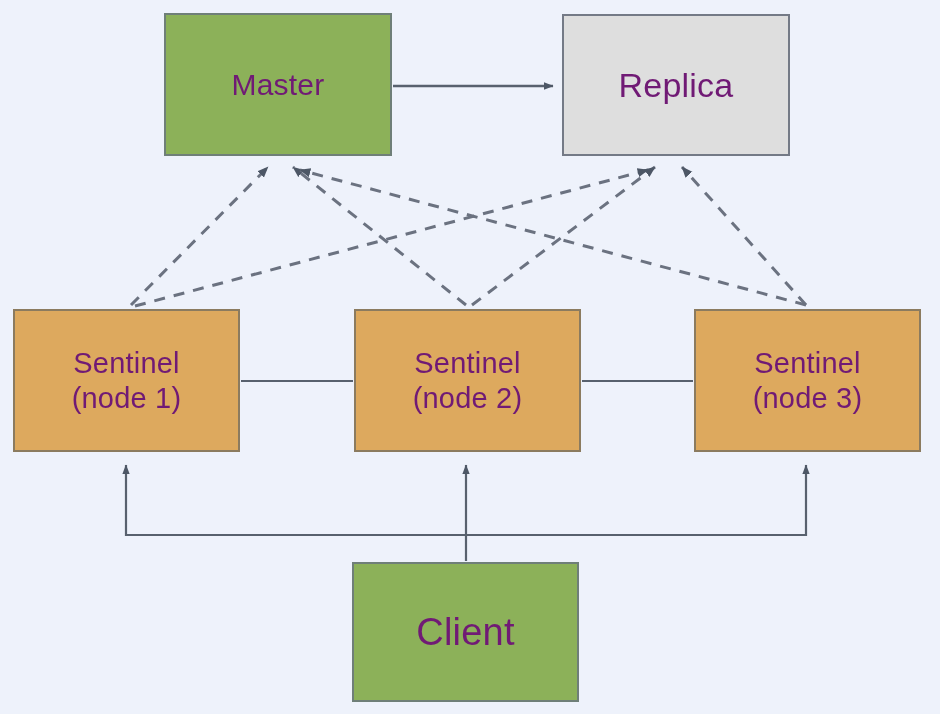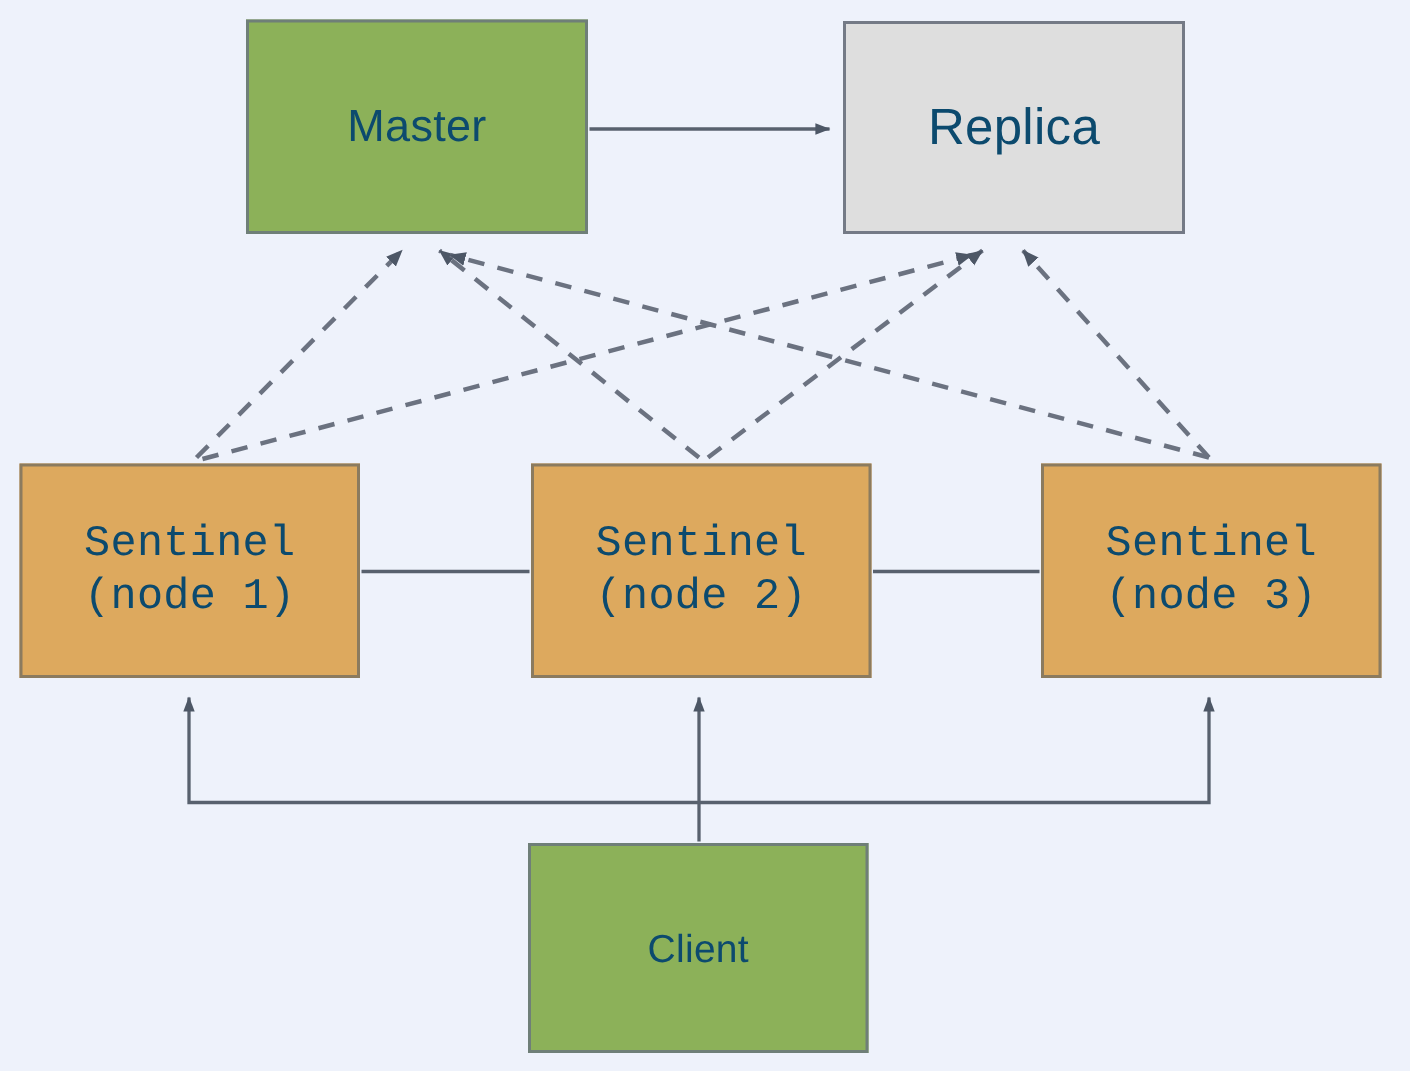--- a/index.html
+++ b/index.html
@@ -26,35 +26,35 @@
     height: 714px;
     pointer-events: none;
   }
   .node {
     position: absolute;
     box-sizing: border-box;
     display: flex;
     align-items: center;
     justify-content: center;
     text-align: center;
-    color: #0c4a6e;
+    color: #701a75;
     line-height: 1.18;
     letter-spacing: 0.2px;
     border-style: solid;
     border-width: 2px;
     z-index: 2;
   }
   .node .label {
     display: block;
     white-space: pre-line;
   }
   .node-master   { border-color: #6f7f78; background: #8cb159; }
   .node-replica  { border-color: #747a86; background: #dedede; }
   .node-sentinel { border-color: #8f7c5e; background: #dda košice; }
-  .node-sentinel { background: #dda köz; font-family: Liberation Mono, monospace; }
+  .node-sentinel { background: #dda köz; }
   .node-sentinel { background: #dda95e; border-color: #8b7b5f; }
   .node-client   { border-color: #6f7f78; background: #8cb159; }
 </style>
 </head>
 <body style="background: rgb(238, 242, 251);">
 
 <div id="canvas" style="background: rgb(238, 242, 251);">
 
   <svg id="edges" width="940" height="714" viewBox="0 0 940 714" xmlns="http://www.w3.org/2000/svg">
     <defs>
@@ -100,17 +100,17 @@
   <div class="node node-sentinel" style="left: 354px; top: 309px; width: 227px; height: 143px; background: rgb(221, 169, 94); border-color: rgb(139, 123, 95); font-size: 29px;">
     <span class="label">Sentinel
 (node 2)</span>
   </div>
 
   <div class="node node-sentinel" style="left: 694px; top: 309px; width: 227px; height: 143px; background: rgb(221, 169, 94); border-color: rgb(139, 123, 95); font-size: 29px;">
     <span class="label">Sentinel
 (node 3)</span>
   </div>
 
-  <div class="node node-client" style="left: 352px; top: 562px; width: 227px; height: 140px; background: rgb(140, 177, 89); border-color: rgb(111, 127, 120); font-size: 26px;">
+  <div class="node node-client" style="left: 352px; top: 562px; width: 227px; height: 140px; background: rgb(140, 177, 89); border-color: rgb(111, 127, 120); font-size: 38px;">
     <span class="label">Client</span>
   </div>
 
 </div>
 
 </body></html>

